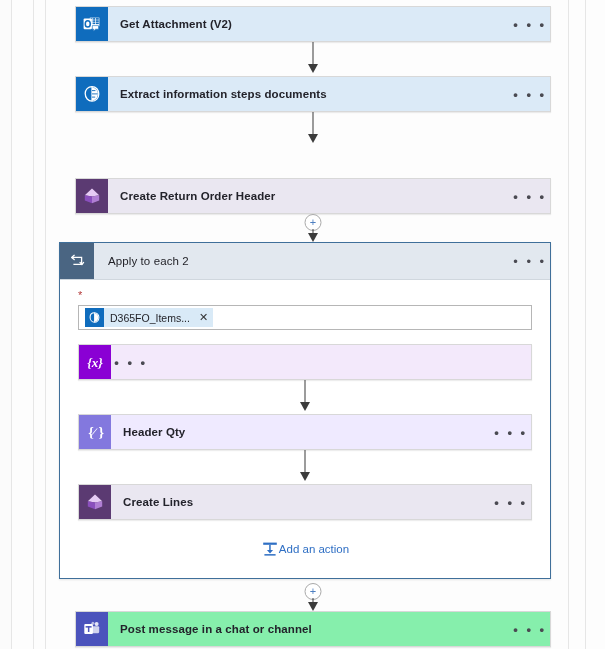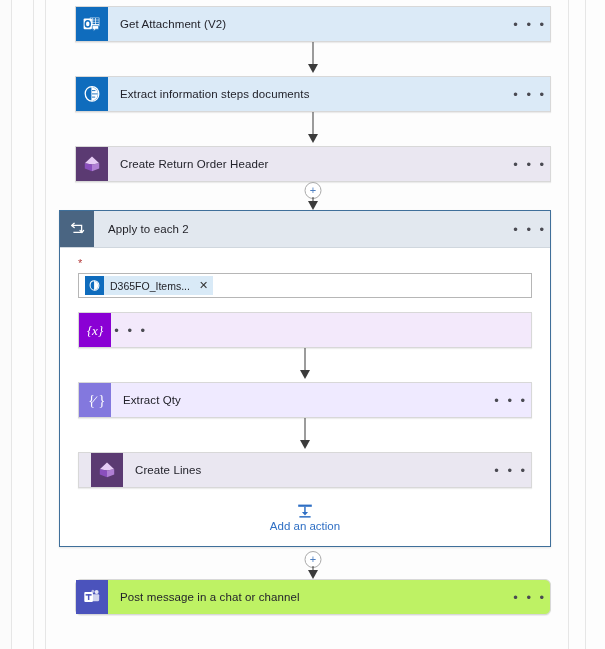--- a/index.html
+++ b/index.html
@@ -22,20 +22,21 @@
   }
 
   
   .card{
     position:relative;
     display:flex;align-items:center;
     height:36px;
     border:1px solid #d8d8d8;
     box-shadow:0 1px 1px rgba(0,0,0,.07);
     box-sizing:border-box;
+    font-weight:bold;
   }
   .card .ic{
     width:32px;height:34px;min-width:32px;
     display:flex;align-items:center;justify-content:center;
     margin:0;
   }
   .card .ttl{
     flex:1;
     font-size:11.5px;color:#23232b;
     padding-left:12px;
@@ -50,21 +51,21 @@
 
   
   .c-blue{background:#dbeaf7;}
   .c-blue .ic{background:#0f6cbd;}
   .c-lilac{background:#eae7f1;}
   .c-lilac .ic{background:#5b3a72;}
   .c-violet{background:#f3e9fb;}
   .c-violet .ic{background:#8a00d4;}
   .c-periwinkle{background:#efeaff;}
   .c-periwinkle .ic{background:#8378de;}
-  .c-teams{background:#bef264;border-radius:6px;}
+  .c-teams{background:#86efac;}
   .c-teams .ic{background:#4b53bc;}
 
   
   .conn{position:relative;height:34px;}
   .conn .line{
     position:absolute;left:50%;top:0;width:1px;height:24px;
     background:#3b3b3b;transform:translateX(-50%);
   }
   .conn .head{
     position:absolute;left:50%;top:22px;
@@ -133,21 +134,20 @@
     display:flex;align-items:center;justify-content:center;
   }
   .token .tktxt{font-size:10.5px;color:#1f1f25;}
   .token .tkx{font-size:11px;color:#333;cursor:default;padding-left:3px;}
 
   .inner-stack{padding:14px 18px 0 18px;}
 
   .add-action{
     display:flex;align-items:center;justify-content:center;gap:0;
     height:58px;
-    flex-direction:column;
   }
   .add-action .aa-label{
     font-size:11.5px;color:#2f6fc4;
   }
 
   svg{display:block;}
 </style>
 </head>
 <body>
 
@@ -205,21 +205,21 @@
     </span>
     <span class="ttl">Extract information steps documents</span>
     <span class="dots">• • •</span>
   </div>
 
   <div class="conn" style="margin-left:16px;width:476px;">
     <div class="line"></div>
     <div class="head"></div>
   </div>
 
-  <div class="card c-lilac" style="margin-left:16px;width:476px;">
+  <div class="card c-lilac" style="margin-left:16px;width:476px;margin-top:32px;">
     <span class="ic">
       <svg width="22" height="22" viewBox="0 0 22 22">
         <path d="M11 3.6 L18.2 10.2 L11 11.6 L3.8 10.2 Z" fill="#e6ccf5"></path>
         <path d="M3.8 10.2 L11 11.6 L11 18.2 L3.8 15.6 Z" fill="#8a4fbd"></path>
         <path d="M18.2 10.2 L11 11.6 L11 18.2 L18.2 15.6 Z" fill="#b07fd4"></path>
       </svg>
     </span>
     <span class="ttl">Create Return Order Header</span>
     <span class="dots">• • •</span>
   </div>
@@ -278,30 +278,30 @@
         </div>
 
         <div class="card c-periwinkle" style="width:100%;">
           <span class="ic">
             <svg width="26" height="20" viewBox="0 0 26 20">
               <text x="6.2" y="14.8" font-family="'Liberation Serif',serif" font-size="14" fill="#ffffff">{</text>
               <text x="16.4" y="14.8" font-family="'Liberation Serif',serif" font-size="14" fill="#ffffff">}</text>
               <path d="M15.6 6.6 L11.1 12.0 L10.1 13.4 L10.5 11.6 L15.0 6.2 Z" fill="#ffffff"></path>
             </svg>
           </span>
-          <span class="ttl">Extract Qty</span>
+          <span class="ttl">Header Qty</span>
           <span class="dots">• • •</span>
         </div>
 
         <div class="conn">
           <div class="line"></div>
           <div class="head"></div>
         </div>
 
-        <div class="card c-lilac" style="width:100%;padding-left:12px;">
+        <div class="card c-lilac" style="width:100%;">
           <span class="ic">
             <svg width="22" height="22" viewBox="0 0 22 22">
               <path d="M11 3.6 L18.2 10.2 L11 11.6 L3.8 10.2 Z" fill="#e6ccf5"></path>
               <path d="M3.8 10.2 L11 11.6 L11 18.2 L3.8 15.6 Z" fill="#8a4fbd"></path>
               <path d="M18.2 10.2 L11 11.6 L11 18.2 L18.2 15.6 Z" fill="#b07fd4"></path>
             </svg>
           </span>
           <span class="ttl">Create Lines</span>
           <span class="dots">• • •</span>
         </div>

